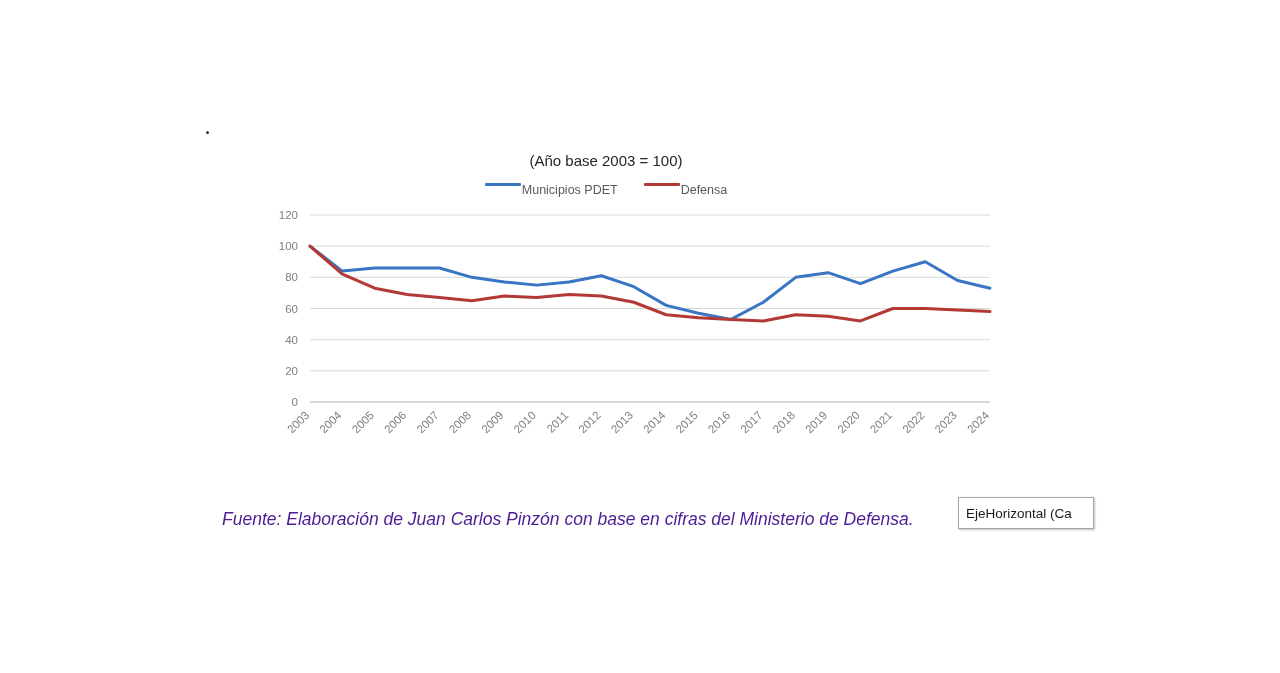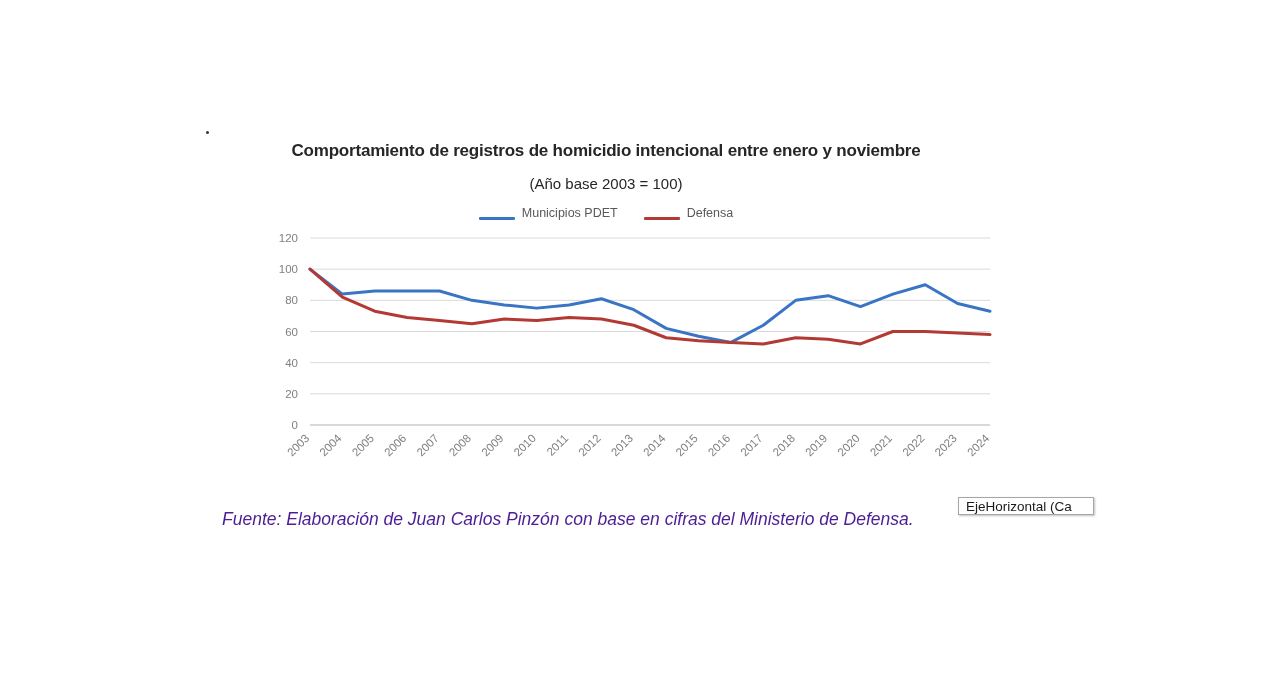--- a/index.html
+++ b/index.html
@@ -65,22 +65,22 @@
   .legend {
     margin-top: 14px;
     width: 812px;
     display: flex;
     justify-content: center;
     align-items: center;
     gap: 26px;
   }
   .legend-item {
     display: flex;
-    align-items: flex-end;
-    gap: 7px;
+    align-items: flex-start;
+    gap: 1px;
   }
   .legend-swatch {
     width: 36px;
     height: 3px;
     border-radius: 1px;
   }
   .legend-label {
     font-size: 12.5px;
     color: #595959;
   }
@@ -124,21 +124,21 @@
     color: #4c1d95;
     font-family: "Liberation Sans", sans-serif;
     white-space: nowrap;
   }
 
   #axis-tooltip {
     position: absolute;
     left: 958px;
     top: 497px;
     width: 136px;
-    height: 18px;
+    height: 32px;
     background: #ffffff;
     border: 1px solid #a6a6a6;
     box-shadow: 1px 1px 2px rgba(0,0,0,0.25);
     font-size: 13.5px;
     color: #1a1a1a;
     display: flex;
     align-items: center;
     padding-left: 7px;
     box-sizing: border-box;
     overflow: hidden;
@@ -147,21 +147,20 @@
 </style>
 </head>
 <body>
 
 <div id="page">
 
   <div id="stray-dot"></div>
 
   <div id="chart-block">
 
-    <div class="chart-title">Comportamiento de registros de homicidio intencional entre enero y noviembre</div>
     <div class="chart-subtitle">(Año base 2003 = 100)</div>
 
     <div class="legend">
       <div class="legend-item">
         <span class="legend-swatch" style="background:#3a75c4"></span>
         <span class="legend-label">Municipios PDET</span>
       </div>
       <div class="legend-item">
         <span class="legend-swatch" style="background:#b33a34"></span>
         <span class="legend-label">Defensa</span>

